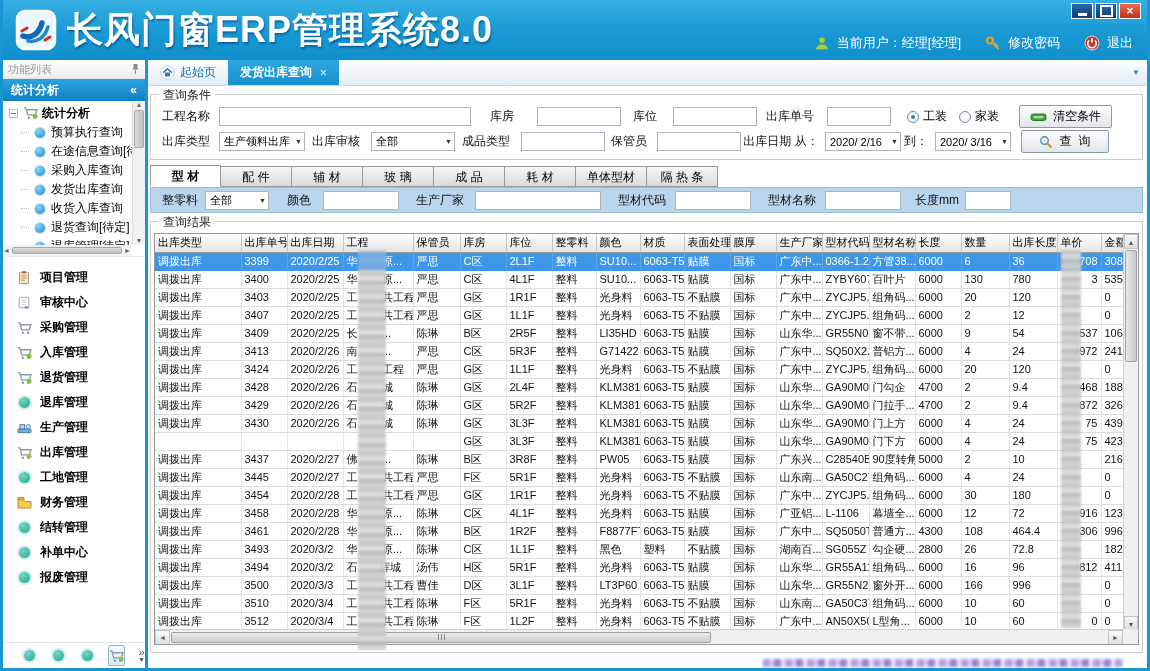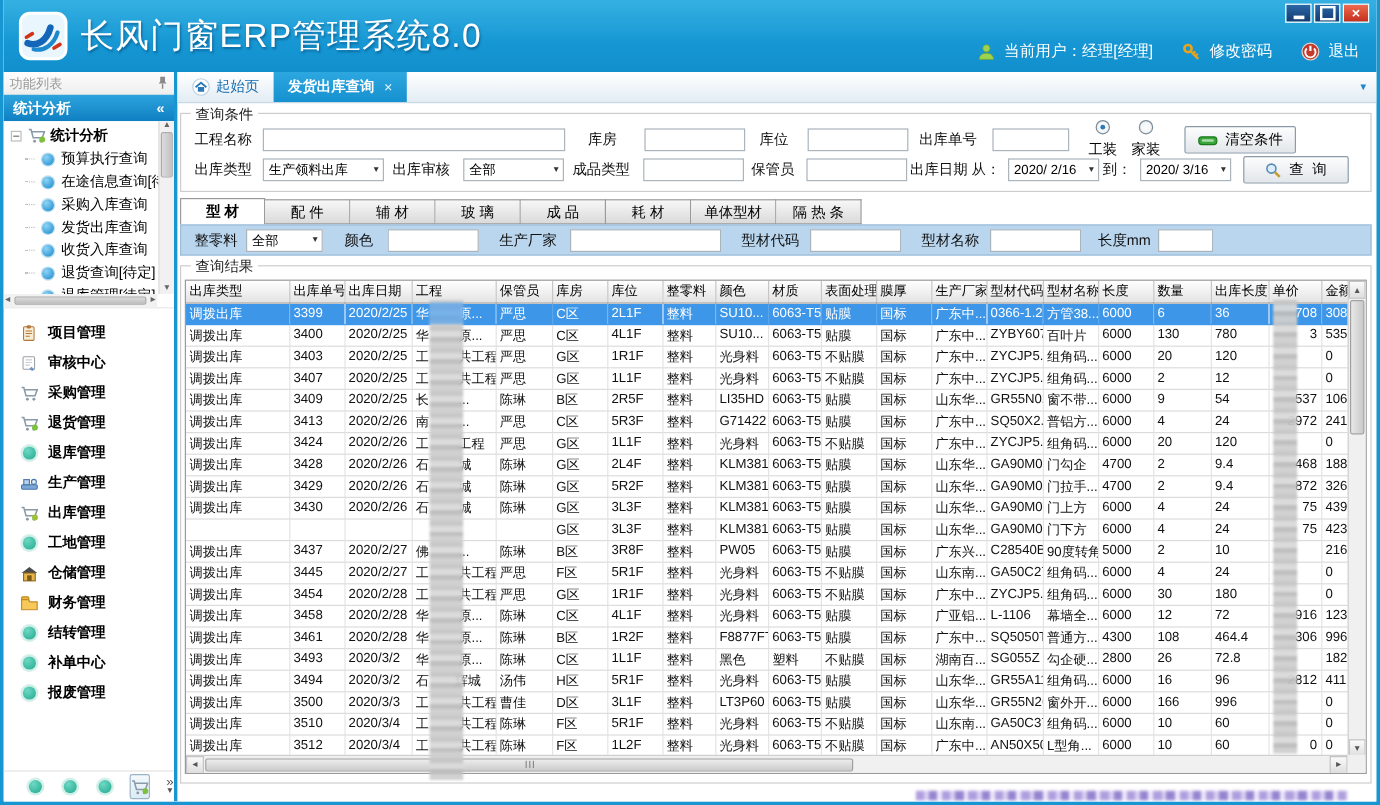--- a/index.html
+++ b/index.html
@@ -3,21 +3,21 @@
 <meta charset="utf-8">
 <style>
   * { box-sizing: border-box; margin:0; padding:0; }
   html,body { width:1150px; height:671px; }
   body { font-family:"Liberation Sans","DejaVu Sans",sans-serif; font-size:12px; background:#fff; }
   .window { position:relative; width:1150px; height:671px; overflow:hidden;
             border-left:3px solid #1796d2; border-right:3px solid #1796d2; border-bottom:3px solid #1796d2; background:#fff;}
   
   .header { height:60px; background:linear-gradient(#35b0e2,#1697d3 60%,#118fcd); display:flex; align-items:center; position:relative; }
   .logo { margin:0 10px 0 12px; }
-  .app-title { color:#fff; font-size:28px; font-weight:normal; letter-spacing:1px;
+  .app-title { color:#fff; font-size:36px; font-weight:bold; letter-spacing:1px;
                text-shadow:1px 2px 2px rgba(0,60,110,.55); }
   .userbar { position:absolute; right:14px; bottom:8px; display:flex; align-items:center; gap:7px; color:#fff; font-size:13px; }
   .userbar .gap { width:10px; }
   .winctl { position:absolute; top:3px; right:6px; display:flex; gap:2px; }
   .wbtn { width:22px; height:16px; border:1px solid #fff; background:linear-gradient(#2a68a8,#153a6e); display:inline-flex; align-items:center; justify-content:center; }
   .wbtn.min::after { content:""; width:9px; height:3px; background:#fff; margin-top:6px; }
   .wbtn.max::after { content:""; width:9px; height:8px; border:2px solid #fff; }
   .wbtn.close { background:linear-gradient(#ef6a50,#c42f1d); color:#fff; font-weight:bold; font-size:12px; line-height:1; }
   
   .body { display:flex; height:608px; }
@@ -64,21 +64,21 @@
   
   .groupbox { position:relative; border:1px solid #cdcdcd; margin:8px 4px 0 2px; background:#fff; }
   .groupbox>.legend { position:absolute; top:-8px; left:8px; background:#fff; padding:0 4px; font-size:12px; color:#222; }
   
   .qbox { height:66px; padding-top:9px; }
   .qrow { display:flex; align-items:center; height:25px; padding:0 6px; font-size:12px; white-space:nowrap; }
   .lbl { text-align:center; margin-right:4px; color:#111; }
   input.tb { height:19px; border:1px solid #a9b4bc; background:#fff; font:11px "Liberation Sans","DejaVu Sans",sans-serif; padding:0 3px; }
   .combo { height:19px; border:1px solid #a9b4bc; background:#fff; display:inline-flex; align-items:center; justify-content:space-between; padding:0 2px 0 4px; font-size:11px; }
   .combo .arr { font-size:7px; color:#333; margin-left:4px; }
-  .radio { display:inline-flex; align-items:center; gap:4px; margin-right:12px;flex-direction:column; }
+  .radio { display:inline-flex; align-items:center; gap:4px; margin-right:12px; }
   .rdot { width:12px; height:12px; border-radius:50%; border:1px solid #7a8a96; background:radial-gradient(#fff,#e8eef2); position:relative; }
   .rdot.on::after { content:""; position:absolute; inset:3px; border-radius:50%; background:#2a7ab8; }
   .pbtn { height:23px; border:1px solid #8a9aa8; background:linear-gradient(#fdfdfd,#e2e6ea); border-radius:2px;
           display:inline-flex; align-items:center; gap:6px; padding:0 10px; font-size:12px;font-family:Liberation Mono, monospace; }
   
   .mtabs { display:flex; height:22px; margin:5px 4px 0 2px; align-items:flex-end; }
   .mtab { width:71px; height:21px; line-height:20px; text-align:center; font-size:12px; border:1px solid #9a9a9a; border-left-width:0;
           background:linear-gradient(#f7f7f7,#dadada); }
   .mtab:first-child { border-left-width:1px; }
   .mtab.active { background:#fff; height:22px; border-bottom-color:#fff; font-weight:bold; }
@@ -262,20 +262,31 @@
             <span class="ic ic-cart-icon">
               <svg width="15" height="14" viewBox="0 0 16 15">
                 <path d="M1 2h2l2 7.5h8l2-5.5H4.2" fill="none" stroke="#8a9aa8" stroke-width="1.4"></path>
                 <circle cx="6.2" cy="12.6" r="1.3" fill="#8a9aa8"></circle>
                 <circle cx="12" cy="12.6" r="1.3" fill="#8a9aa8"></circle>
               </svg>
             </span>
             <span>采购管理</span>
           </div>
           <div class="menu-item">
+            <span class="ic ic-cart-in-icon">
+              <svg width="15" height="14" viewBox="0 0 16 15">
+                <path d="M1 2h2l2 7.5h8l2-5.5H4.2" fill="none" stroke="#8a9aa8" stroke-width="1.4"></path>
+                <circle cx="6.2" cy="12.6" r="1.3" fill="#8a9aa8"></circle>
+                <circle cx="12" cy="12.6" r="1.3" fill="#8a9aa8"></circle>
+                <circle cx="13" cy="11" r="2.6" fill="#7cc23a"></circle>
+              </svg>
+            </span>
+            <span>入库管理</span>
+          </div>
+          <div class="menu-item">
             <span class="ic ic-cart-return-icon">
               <svg width="15" height="14" viewBox="0 0 16 15">
                 <path d="M1 2h2l2 7.5h8l2-5.5H4.2" fill="none" stroke="#8a9aa8" stroke-width="1.4"></path>
                 <circle cx="6.2" cy="12.6" r="1.3" fill="#8a9aa8"></circle>
                 <circle cx="12" cy="12.6" r="1.3" fill="#8a9aa8"></circle>
                 <circle cx="13" cy="11" r="2.6" fill="#7cc23a"></circle>
               </svg>
             </span>
             <span>退货管理</span>
           </div>
@@ -300,30 +311,20 @@
                 <circle cx="6.2" cy="12.6" r="1.3" fill="#8a9aa8"></circle>
                 <circle cx="12" cy="12.6" r="1.3" fill="#8a9aa8"></circle>
                 <circle cx="13" cy="11" r="2.6" fill="#9bc23a"></circle>
               </svg>
             </span>
             <span>出库管理</span>
           </div>
           <div class="menu-item">
             <span class="ic ic-dot-icon"></span>
             <span>工地管理</span>
-          </div>
-          <div class="menu-item">
-            <span class="ic ic-warehouse-icon">
-              <svg width="15" height="14" viewBox="0 0 16 15">
-                <path d="M1 7 L8 1.5 L15 7 Z" fill="#4a4a4a"></path>
-                <rect x="2.8" y="7" width="10.4" height="7" fill="#e8b64c" stroke="#8a6a20"></rect>
-                <rect x="6" y="9" width="4" height="5" fill="#7a5a18"></rect>
-              </svg>
-            </span>
-            <span>仓储管理</span>
           </div>
           <div class="menu-item">
             <span class="ic ic-finance-folder-icon">
               <svg width="15" height="13" viewBox="0 0 16 14">
                 <rect x="1" y="1.5" width="6.5" height="4" rx="1" fill="#f0b73e" stroke="#c08a20"></rect>
                 <path d="M1 4h6l1.5 2H15v7H1z" fill="#f6c95a" stroke="#c08a20"></path>
               </svg>
             </span>
             <span>财务管理</span>
           </div>
@@ -399,21 +400,21 @@
                 <svg width="17" height="12" viewBox="0 0 17 12">
                   <rect x="1" y="3" width="15" height="6.5" rx="2.5" fill="#3aa63a" stroke="#1e7a1e"></rect>
                   <rect x="3.5" y="5" width="10" height="2.2" rx="1" fill="#a8dca8"></rect>
                 </svg>
               </span>
             <span>清空条件</span>
           </button>
         </div>
         <div class="qrow">
           <span class="lbl" style="width:58px">出库类型</span>
-          <span class="combo" style="width:101px">
+          <span class="combo" style="width:86px">
               <span>生产领料出库</span>
               <span class="arr">▼</span>
             </span>
           <span class="lbl" style="width:62px">出库审核</span>
           <span class="combo" style="width:84px">
               <span>全部</span>
               <span class="arr">▼</span>
             </span>
           <span class="lbl" style="width:62px">成品类型</span>
           <input class="tb" style="width: 84px;">

